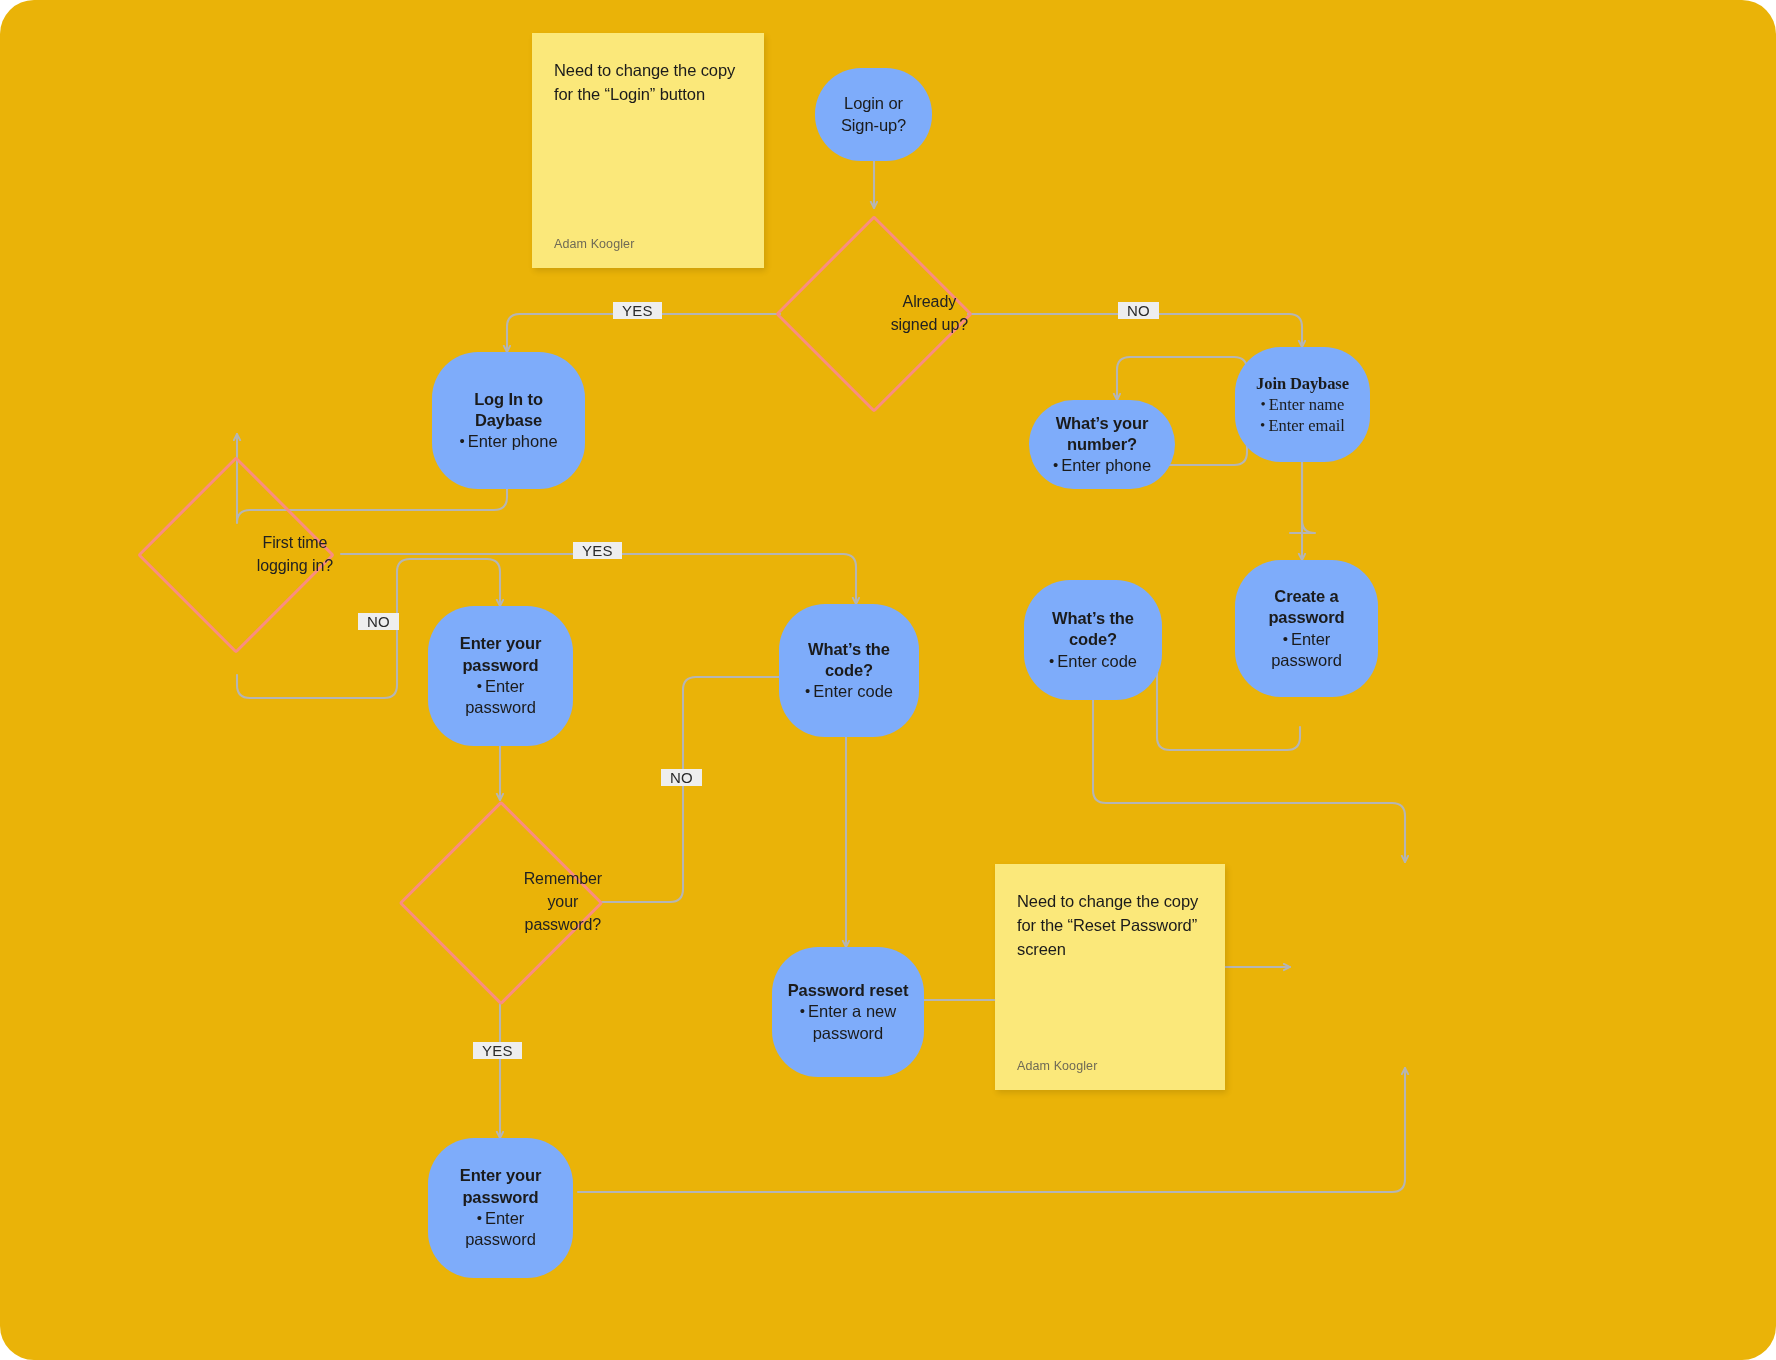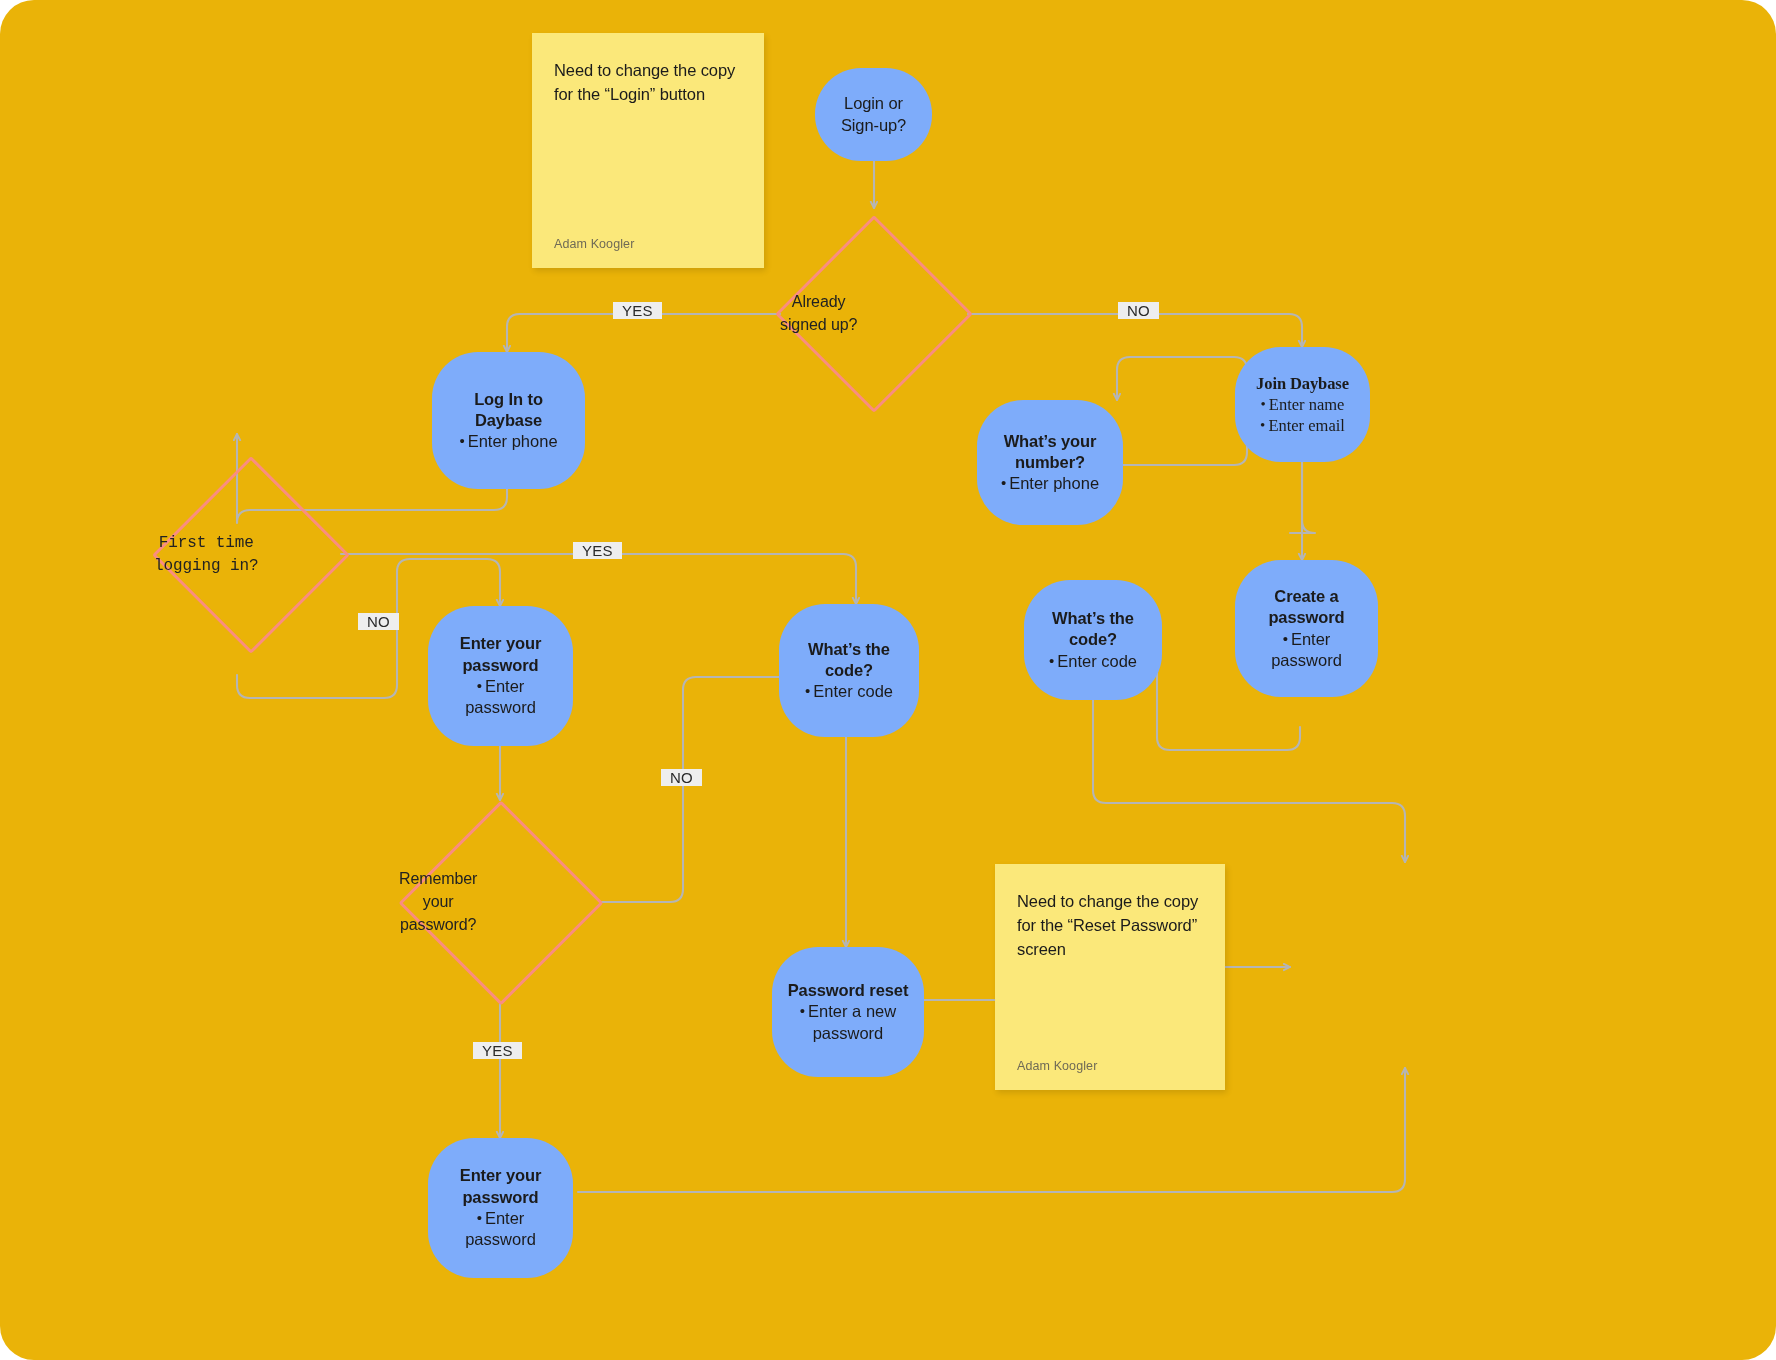--- a/index.html
+++ b/index.html
@@ -71,21 +71,21 @@
     font-weight: bold;
     font-size: 25px;
     letter-spacing: -0.2px;
   }
 
   
   .decision {
     position: absolute;
     display: flex;
     align-items: center;
-    justify-content: flex-start;
+    justify-content: flex-end;
   }
   .decision .dia {
     position: absolute;
     left: 50%;
     top: 50%;
     box-sizing: border-box;
     border: 3.4px solid #fa8d80;
     background: transparent;
     transform: translate(-50%, -50%) rotate(45deg);
     border-radius: 3px;
@@ -235,21 +235,21 @@
     </div>
   </div>
 
   <div class="node proc" style="left:432px; top:352px; width:153px; height:137px;">
     <div class="ttl">Log In to Daybase</div>
     <ul class="bullets">
       <li><span class="dot">•</span><span>Enter phone</span></li>
     </ul>
   </div>
 
-  <div class="decision" style="left:154px; top:434px; width:194px; height:241px;font-family:Liberation Mono, monospace;">
+  <div class="decision" style="left:139px; top:434px; width:194px; height:241px;">
     <div class="dia" style="width:140px; height:140px;"></div>
     <div class="dtxt">
       <div>First time</div>
       <div>logging in?</div>
     </div>
   </div>
 
   <div class="node proc" style="left:428px; top:606px; width:145px; height:140px;">
     <div class="ttl">
       <div>Enter your</div>
@@ -292,21 +292,21 @@
     <div class="ttl">
       <div>Enter your</div>
       <div>password</div>
     </div>
     <ul class="bullets">
       <li><span class="dot">•</span><span>Enter</span></li>
       <li><span>password</span></li>
     </ul>
   </div>
 
-  <div class="node proc" style="left:977px; top:400px; width:146px; height:125px;">
+  <div class="node proc" style="left:1029px; top:400px; width:146px; height:89px;">
     <div class="ttl">
       <div>What’s your</div>
       <div>number?</div>
     </div>
     <ul class="bullets">
       <li><span class="dot">•</span><span>Enter phone</span></li>
     </ul>
   </div>
 
   <div class="node proc" style="left:1235px; top:347px; width:135px; height:115px;font-family:Liberation Serif, serif;">

